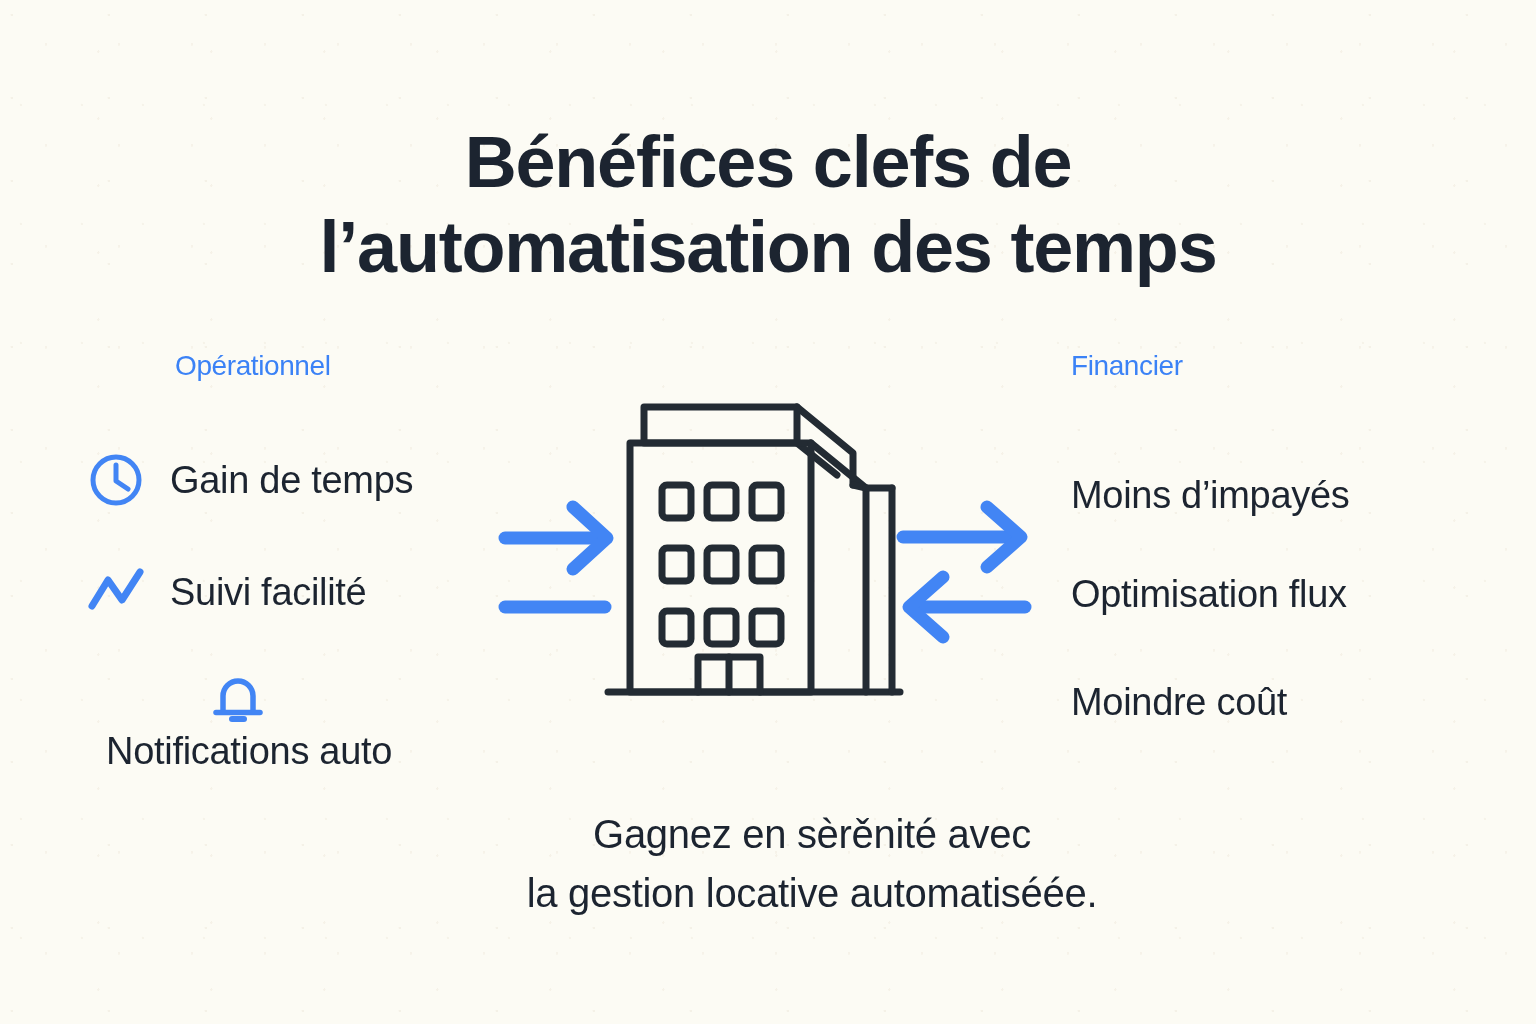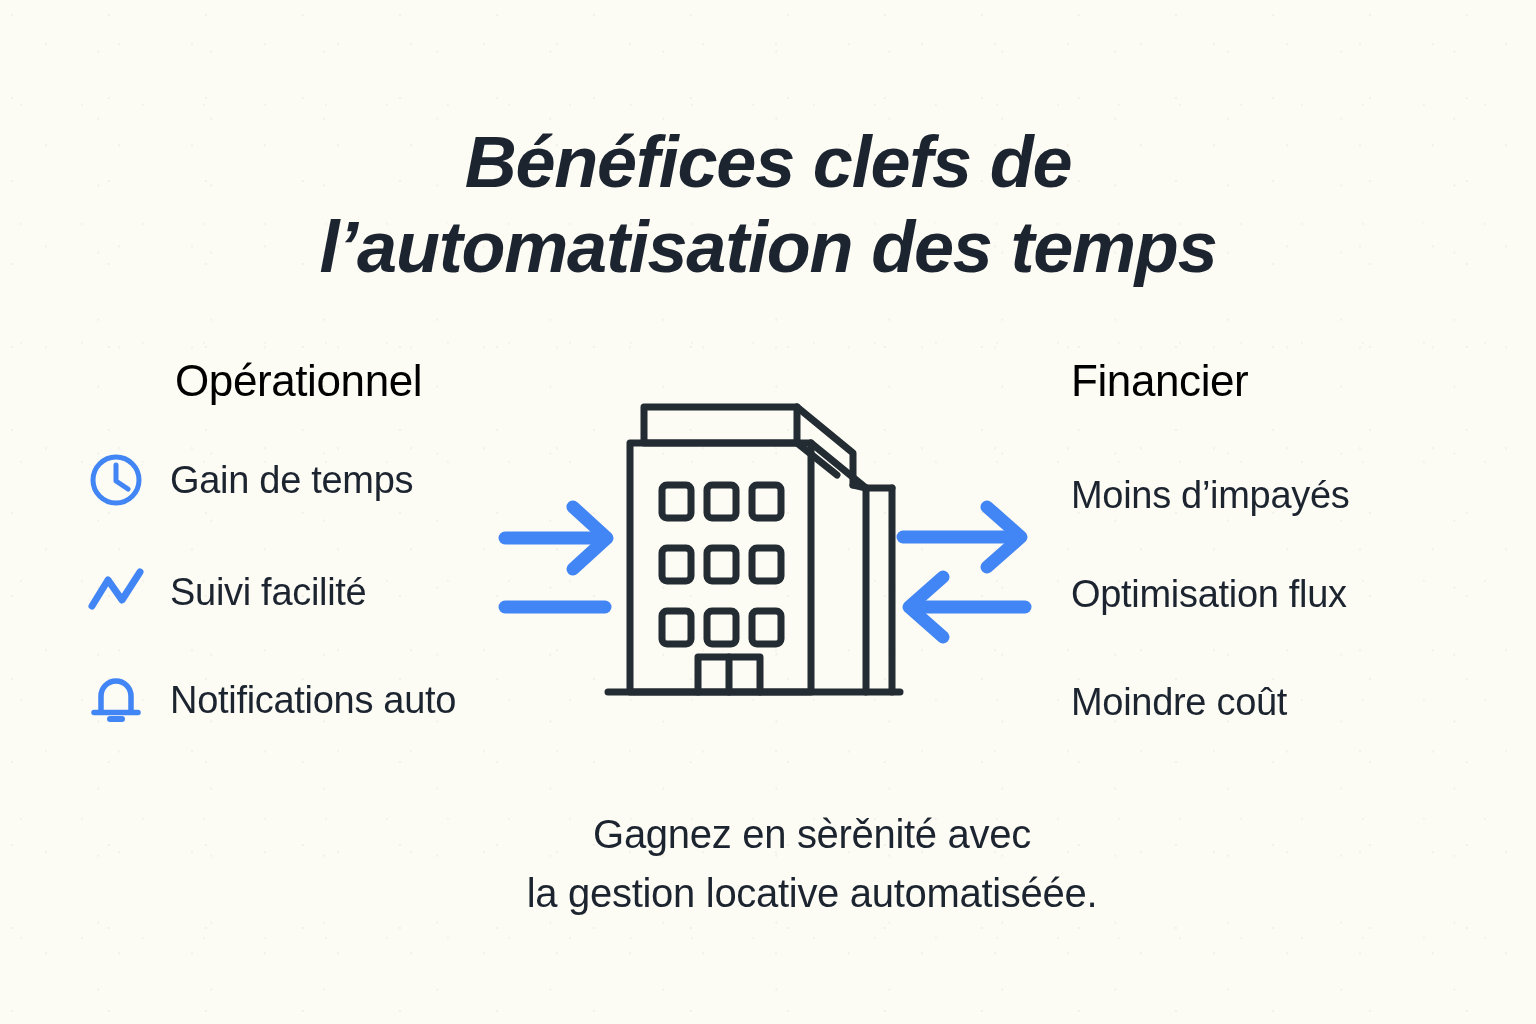--- a/index.html
+++ b/index.html
@@ -41,33 +41,31 @@
     position: absolute;
     left: 0;
     top: 72px;
     width: 1536px;
     text-align: center;
     font-size: 72px;
     font-weight: 700;
     line-height: 1.18;
     letter-spacing: -1.2px;
     color: #1C2430;
-    font-style: italic;
   }
   #title .tline { display: block; }
 
   
   .col-heading {
     position: absolute;
-    font-size: 44px;
+    font-size: 28px;
     font-weight: 400;
     letter-spacing: -0.4px;
-    color: #000000;
+    color: #3b82f6;
     white-space: nowrap;
-    margin-top: 6px;
   }
   #heading-left  { left: 175px;  top: 350px; }
   #heading-right { left: 1071px; top: 350px; }
 
   
   .benefit {
     position: absolute;
     display: flex;
     align-items: center;
     height: 64px;
@@ -83,21 +81,21 @@
     font-size: 38px;
     font-weight: 400;
     letter-spacing: -0.3px;
     color: #1C2430;
     line-height: 1;
   }
   .left-col .blabel  { margin-left: 22px; }
 
   #b-l-0 { left: 84px;  top: 448px; }
   #b-l-1 { left: 84px;  top: 560px; align-items: center; }
-  #b-l-2 { left: 84px;  top: 668px; }
+  #b-l-2 { left: 84px;  top: 668px; flex-direction: column; }
 
   #b-r-0 { left: 1071px; top: 450px; align-items: flex-end; }
   #b-r-1 { left: 1071px; top: 562px; }
   #b-r-2 { left: 1071px; top: 670px; }
 
   
   #building {
     position: absolute;
     left: 600px;
     top: 385px;

